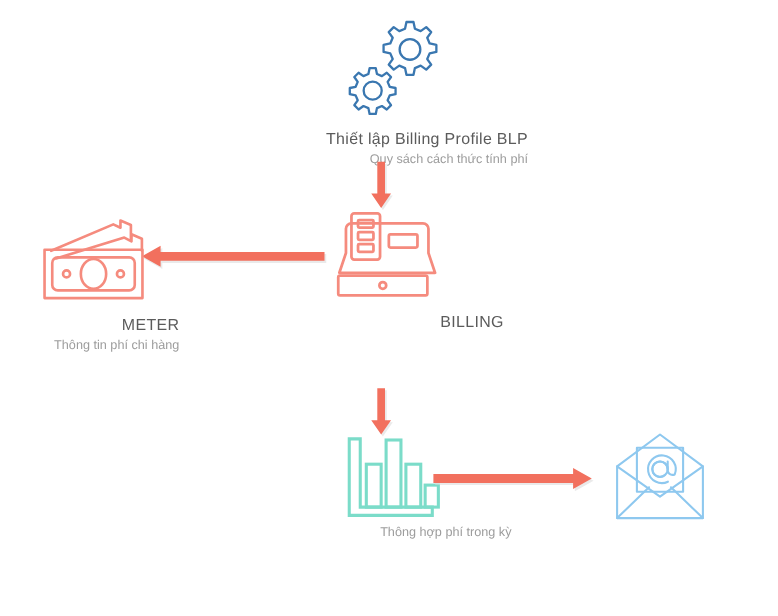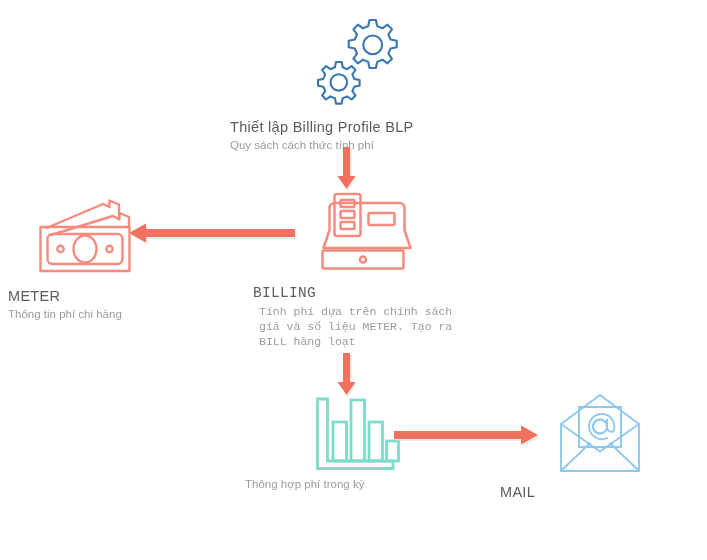--- a/index.html
+++ b/index.html
@@ -18,21 +18,21 @@
   .canvas {
     position: absolute;
     left: 0; top: 0;
     width: 707px;
     height: 560px;
   }
 
   
   .node {
     position: absolute;
-    text-align: left;
+    text-align: right;
   }
   .node .icon-wrap {
     display: flex;
     align-items: flex-end;
     justify-content: center;
   }
   .node .title {
     font-size: 14.5px;
     color: #5b5b5b;
     letter-spacing: .3px;
@@ -42,21 +42,21 @@
   }
   .node .subtitle {
     font-size: 11.5px;
     color: #9c9c9c;
     line-height: 15px;
     margin-top: 2px;
   }
 
   
   #node-blp      { left: 230px; top: 18px;  width: 250px; }
-  #node-billing  { left: 253px; top: 190px; width: 220px; font-family: Liberation Mono, monospace; }
+  #node-billing  { left: 238px; top: 190px; width: 220px; }
   #node-bill     { left: 8px;   top: 195px; width: 155px; }
   #node-summary  { left: 245px; top: 395px; width: 220px; }
   #node-mail     { left: 500px; top: 393px; width: 200px; }
 
   #node-billing .subtitle { padding: 0 6px; }
   #node-mail .subtitle    { padding: 0 28px; }
 
   
   .arrow { position: absolute; }
   .arrow svg { display: block; overflow: visible; }
@@ -105,21 +105,20 @@
           <rect x="57.5" y="23.0" width="26" height="12" rx="1.5"></rect>
 
           <path d="M18.5 18.0 a5 5 0 0 1 5 -5 l65 0 a5 5 0 0 1 5 5 l0 22 l6 18 l-87 0 l6 -18 z"></path>
 
           <rect x="11.5" y="60.5" width="81" height="18" rx="1.5"></rect>
           <circle cx="52" cy="69.5" r="3.1"></circle>
         </g>
       </svg>
     </div>
     <div class="title">BILLING</div>
-    <div class="subtitle">Tính phí dựa trên chính sách giá và số liệu METER. Tạo ra BILL hàng loạt</div>
   </div>
 
   <div class="arrow" id="arrow-billing-bill" style="left:126px; top:222px;">
     <svg width="170" height="28" viewBox="0 0 170 28">
       <g>
         <path d="M169 7.0 L20 7.0 L20 1.5 L3 11.0 L20 20.5 L20 15.0 L169 15.0 Z" fill="#d9d9d9" transform="translate(1.6,2.0)" opacity="0.55"></path>
         <path d="M169 7.0 L20 7.0 L20 1.5 L3 11.0 L20 20.5 L20 15.0 L169 15.0 Z" fill="#f2705e"></path>
       </g>
     </svg>
   </div>
@@ -191,16 +190,15 @@
           <circle cx="43.0" cy="33.5" r="7.0"></circle>
           <path d="M50.0 33.5 a7 7 0 1 0 -2.6 5.5"></path>
           <path d="M50.0 26.5 L50.0 35.0 a4.6 4.6 0 0 0 6.4 3.3 a12.6 12.6 0 1 0 -6.2 6.6"></path>
 
           <path d="M4.0 31.0 L43.0 58.5 L82.0 31.0"></path>
           <path d="M4.0 78.0 L33.0 50.0"></path>
           <path d="M82.0 78.0 L53.0 50.0"></path>
         </g>
       </svg>
     </div>
-    <div class="title">MAIL</div>
   </div>
 
 </div>
 
 </body></html>

